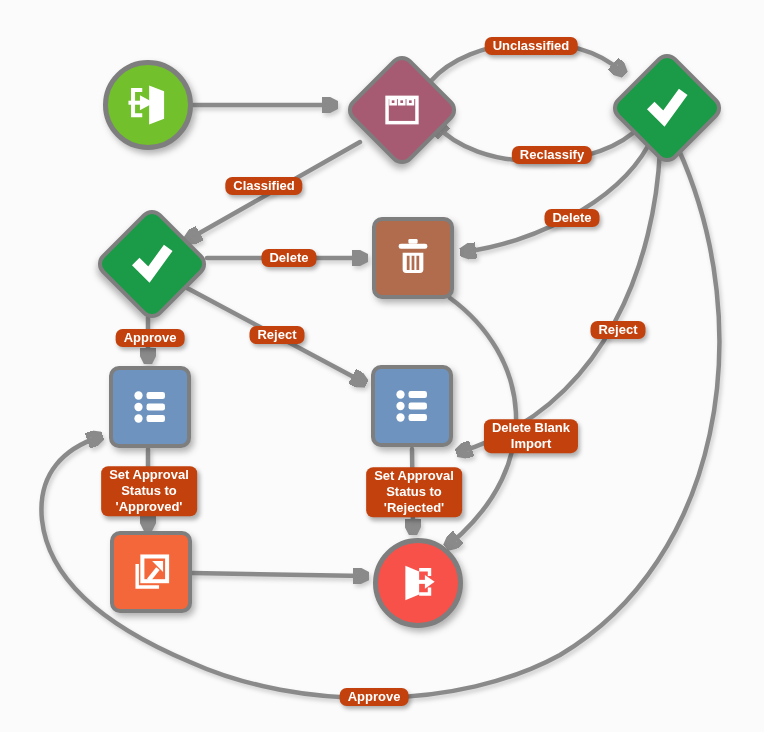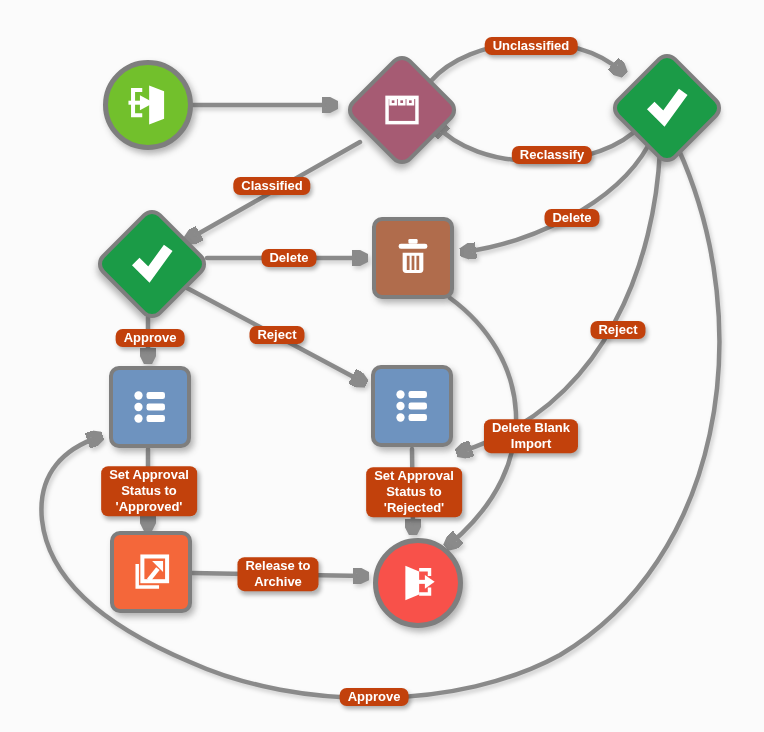--- a/index.html
+++ b/index.html
@@ -150,31 +150,29 @@
         <polygon points="9,5 21,10 21,30 9,35" fill="#ffffff"></polygon>
         <path d="M21 8.5 H30 V14 M30 24 V29.5 H21" fill="none" stroke="#ffffff" stroke-width="3"></path>
         <path d="M17 19 H27" stroke="#ffffff" stroke-width="3.5"></path>
         <polygon points="26,13 34.5,19 26,25" fill="#ffffff"></polygon>
       </svg>
     </span>
   </div>
 
   <div class="edge-label" style="left:531px;top:46px;">Unclassified</div>
   <div class="edge-label" style="left:527px;top:155px;margin-left:25px;">Reclassify</div>
-  <div class="edge-label" style="left:272px;top:186px;">Classified</div>
+  <div class="edge-label" style="left:264px;top:186px;">Classified</div>
   <div class="edge-label" style="left:289px;top:258px;">Delete</div>
   <div class="edge-label" style="left:572px;top:218px;">Delete</div>
   <div class="edge-label" style="left:150px;top:338px;">Approve</div>
   <div class="edge-label" style="left:277px;top:335px;">Reject</div>
   <div class="edge-label" style="left:618px;top:330px;">Reject</div>
   <div class="edge-label" style="left:531px;top:436px;">Delete Blank
 Import</div>
   <div class="edge-label" style="left:149px;top:491px;">Set Approval
 Status to
 'Approved'</div>
   <div class="edge-label" style="left:414px;top:492px;">Set Approval
 Status to
 'Rejected'</div>
-  <div class="edge-label" style="left:278px;top:574px;">Release to
-Archive</div>
   <div class="edge-label" style="left:374px;top:697px;">Approve</div>
 
 </div>
 
 </body></html>

